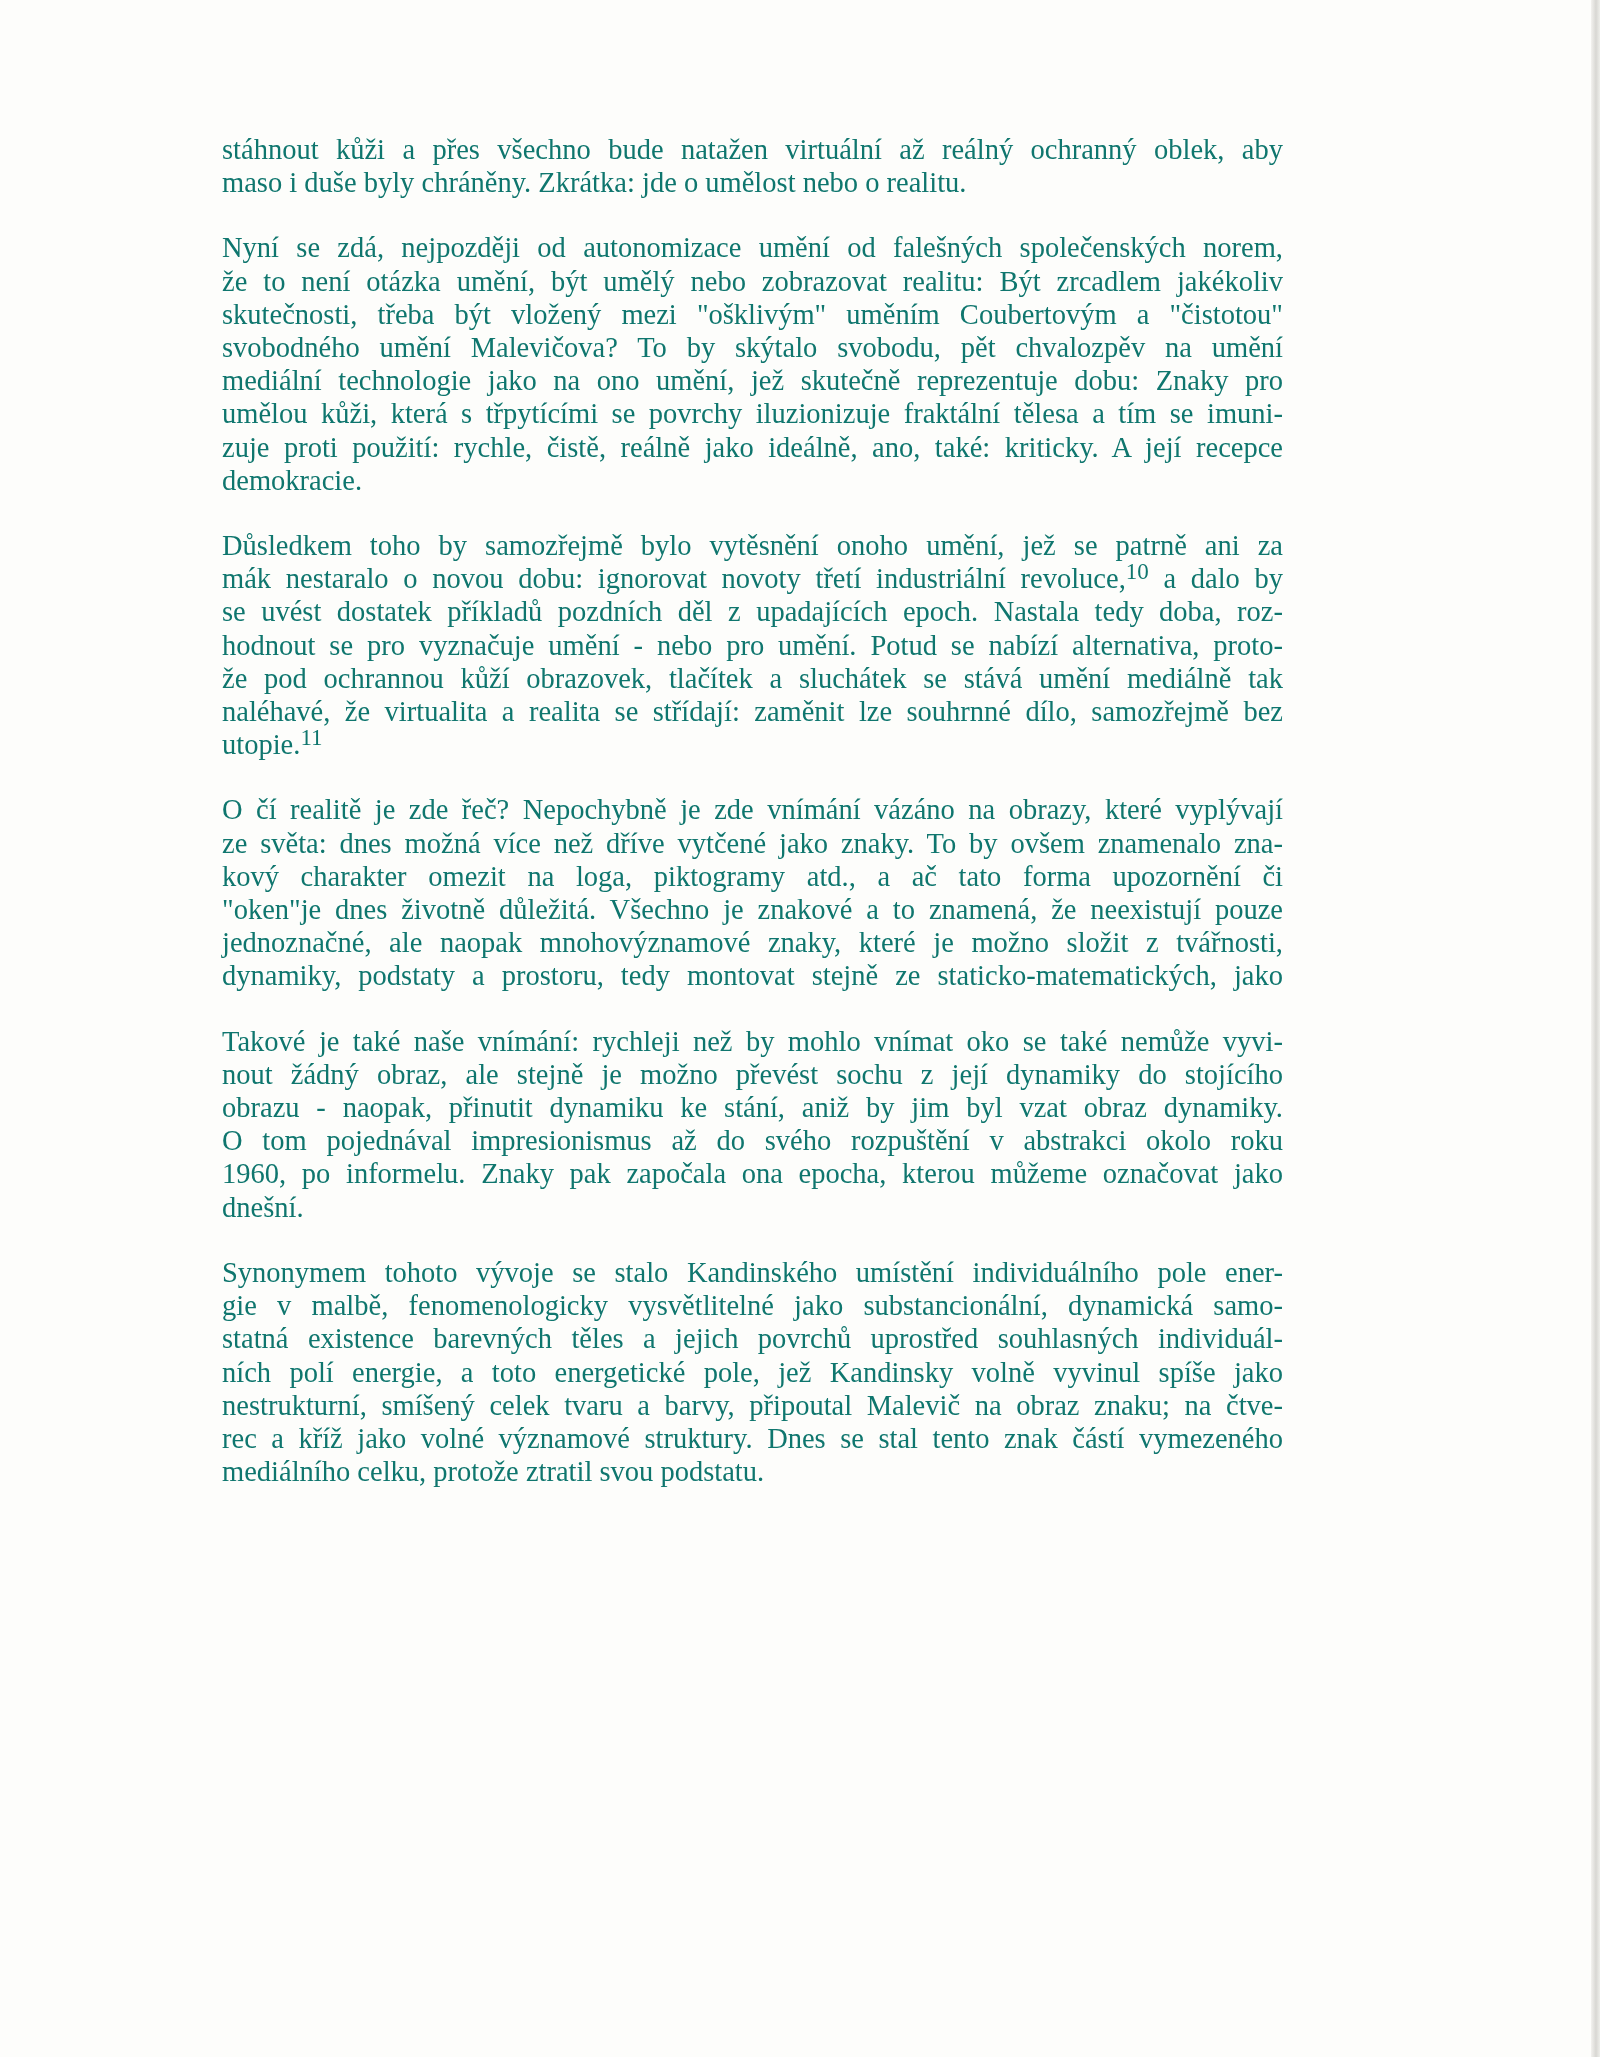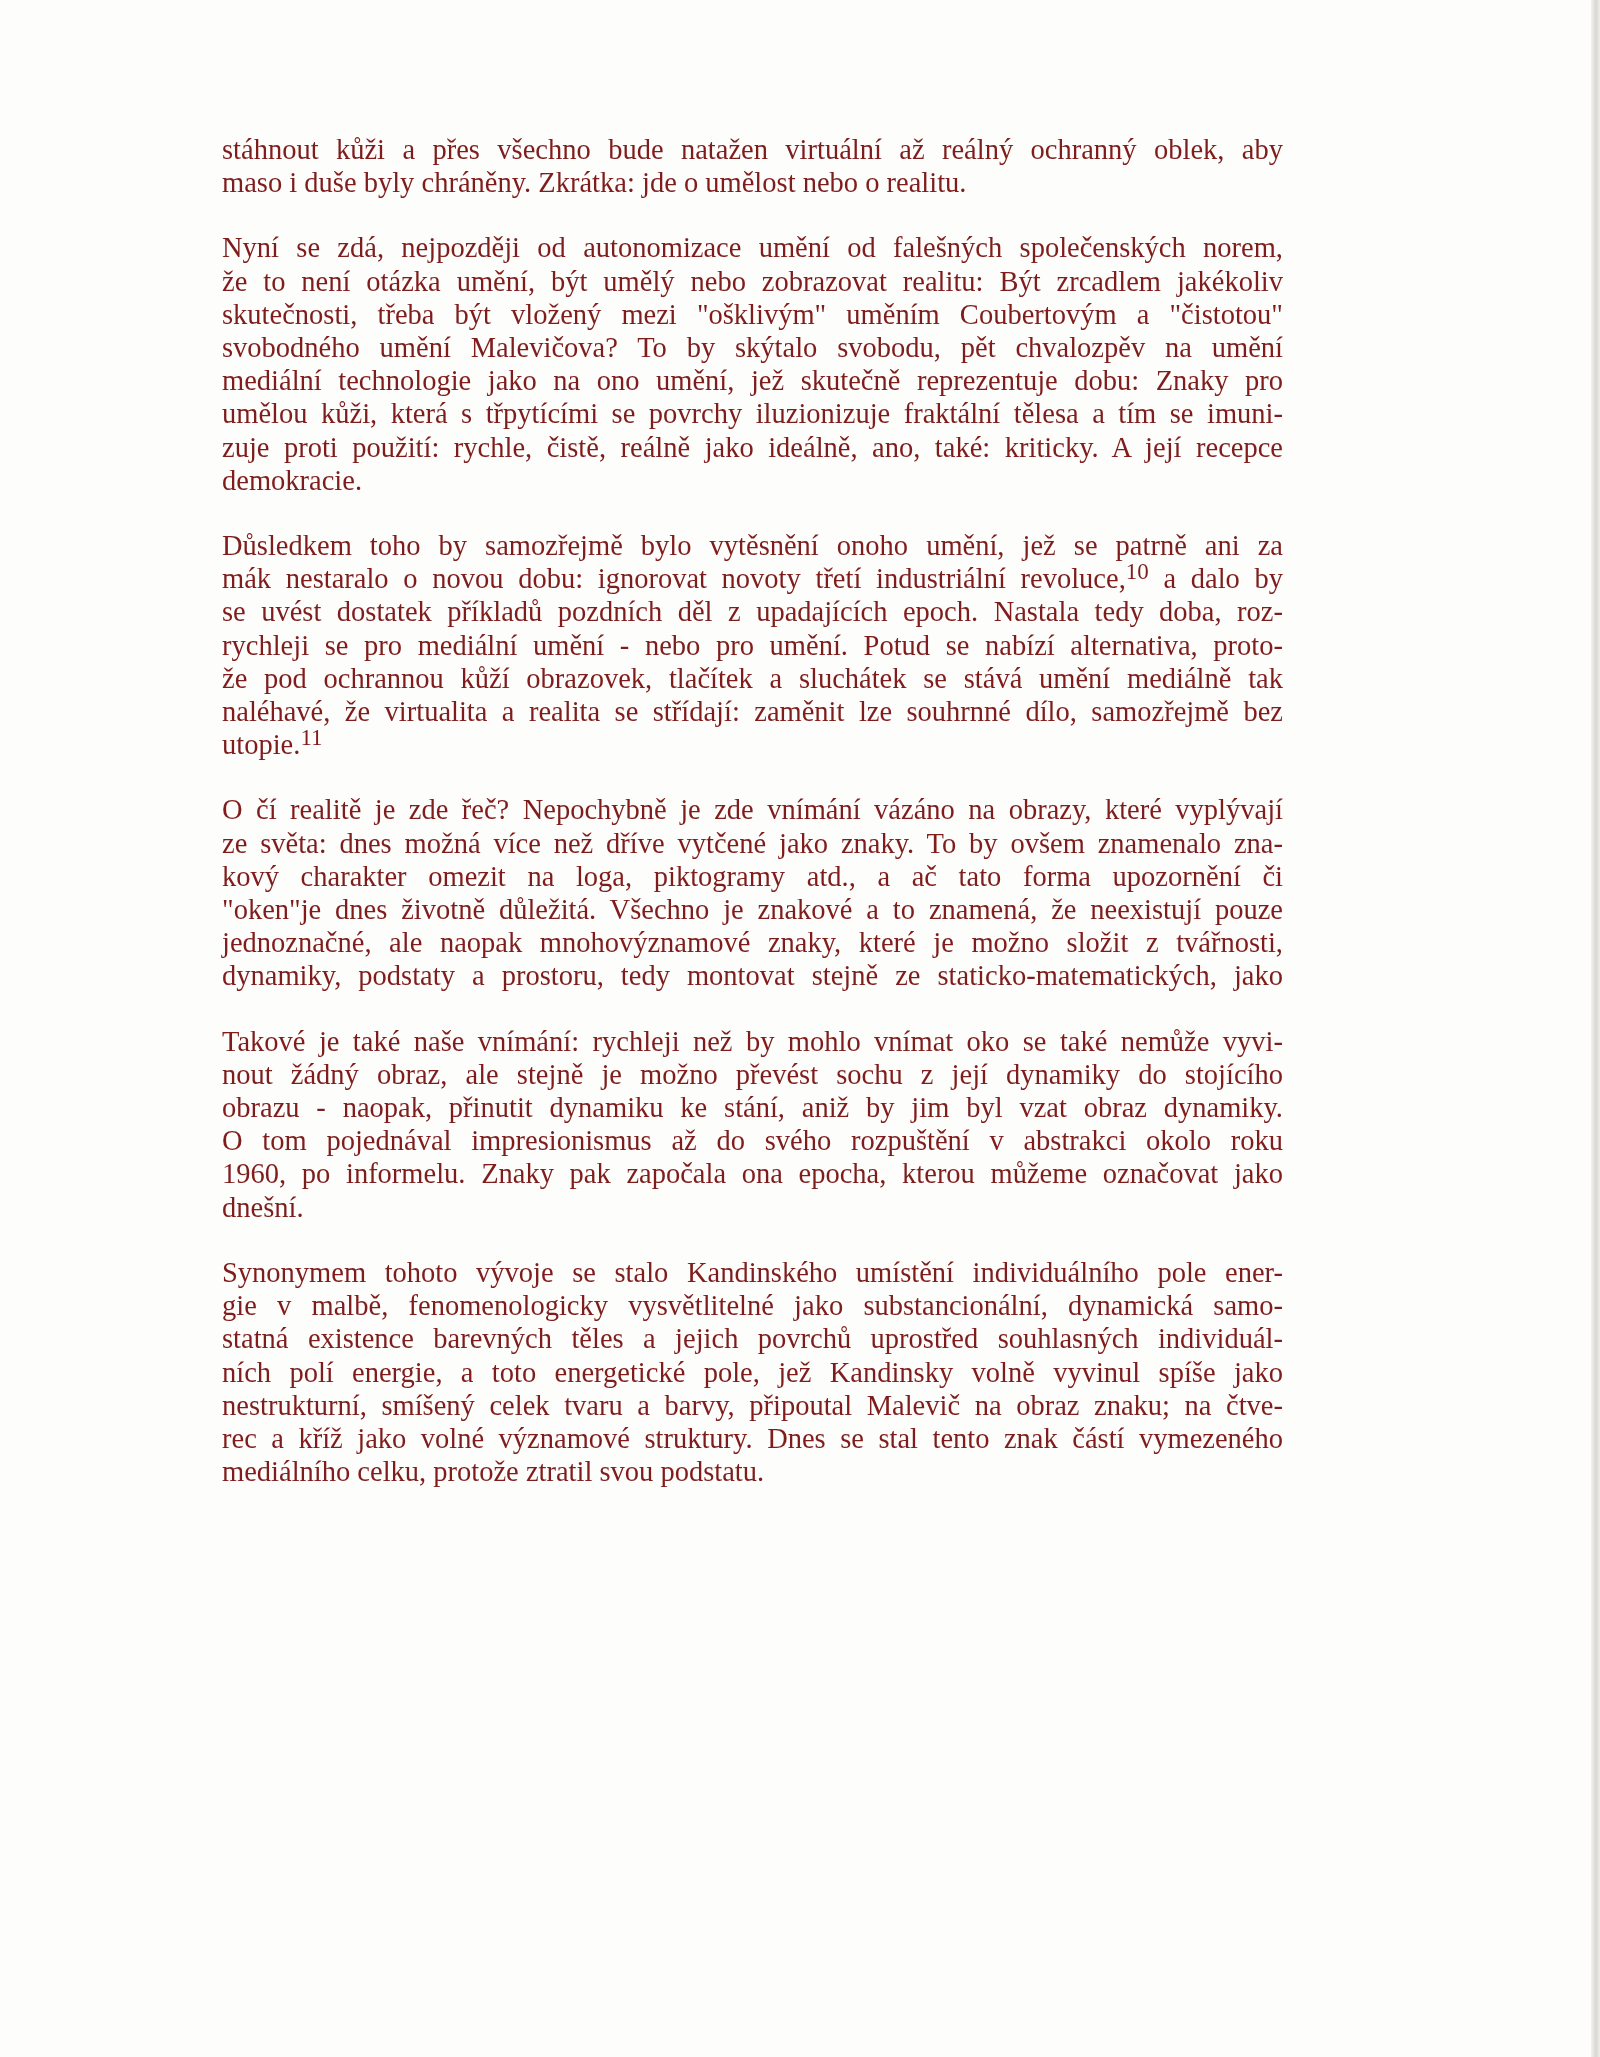--- a/index.html
+++ b/index.html
@@ -28,21 +28,21 @@
     background: linear-gradient(to right, #f3f2ef 0%, #d8d7d3 55%, #eeeeea 100%);
   }
   .text-block {
     position: absolute;
     left: 222px;
     top: 133px;
     width: 1061px;
     font-family: "Liberation Serif", "DejaVu Serif", serif;
     font-size: 28.5px;
     line-height: 33.2px;
-    color: #7f1d1d;
+    color: #0f766e;
     text-align: justify;
     hyphens: manual;
   }
   .para {
     margin: 0 0 32px 0;
     text-align-last: left;
   }
   .para .ln {
     display: block;
     text-align: justify;
@@ -79,21 +79,21 @@
       <span class="ln">mediální technologie jako na ono umění, jež skutečně reprezentuje dobu: Znaky pro</span>
       <span class="ln">umělou kůži, která s třpytícími se povrchy iluzionizuje fraktální tělesa a tím se imuni-</span>
       <span class="ln">zuje proti použití: rychle, čistě, reálně jako ideálně, ano, také: kriticky. A její recepce</span>
       <span class="ln last">demokracie.</span>
     </p>
 
     <p class="para">
       <span class="ln">Důsledkem toho by samozřejmě bylo vytěsnění onoho umění, jež se patrně ani za</span>
       <span class="ln"><span>mák nestaralo o novou dobu: ignorovat novoty třetí industriální revoluce,</span><sup>10</sup><span> a dalo by</span></span>
       <span class="ln">se uvést dostatek příkladů pozdních děl z upadajících epoch. Nastala tedy doba, roz-</span>
-      <span class="ln">rychleji se pro mediální umění - nebo pro umění. Potud se nabízí alternativa, proto-</span>
+      <span class="ln">hodnout se pro vyznačuje umění - nebo pro umění. Potud se nabízí alternativa, proto-</span>
       <span class="ln">že pod ochrannou kůží obrazovek, tlačítek a sluchátek se stává umění mediálně tak</span>
       <span class="ln">naléhavé, že virtualita a realita se střídají: zaměnit lze souhrnné dílo, samozřejmě bez</span>
       <span class="ln last"><span>utopie.</span><sup>11</sup></span>
     </p>
 
     <p class="para">
       <span class="ln">O čí realitě je zde řeč? Nepochybně je zde vnímání vázáno na obrazy, které vyplývají</span>
       <span class="ln">ze světa: dnes možná více než dříve vytčené jako znaky. To by ovšem znamenalo zna-</span>
       <span class="ln">kový charakter omezit na loga, piktogramy atd., a ač tato forma upozornění či</span>
       <span class="ln">"oken"je dnes životně důležitá. Všechno je znakové a to znamená, že neexistují pouze</span>

